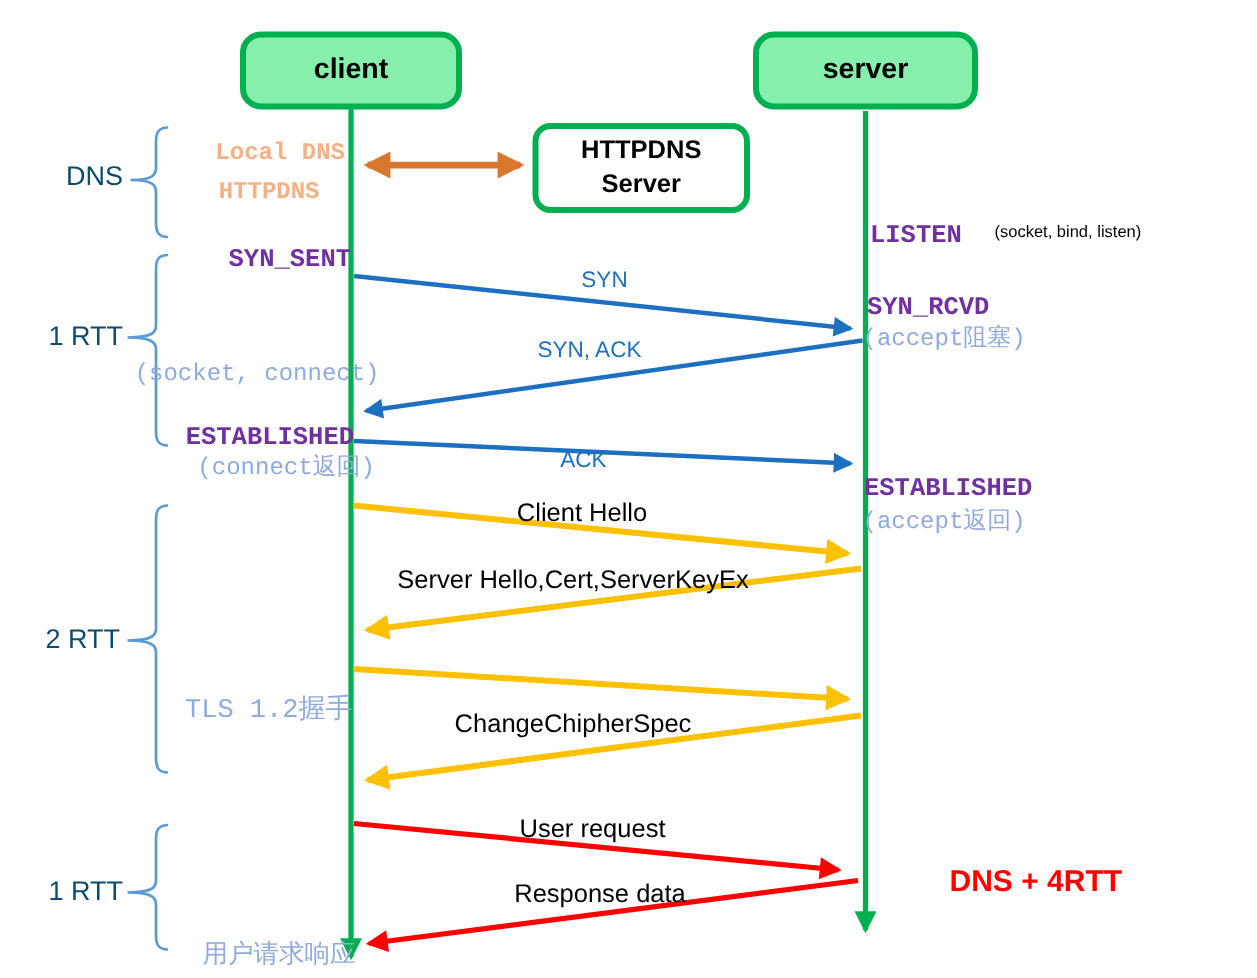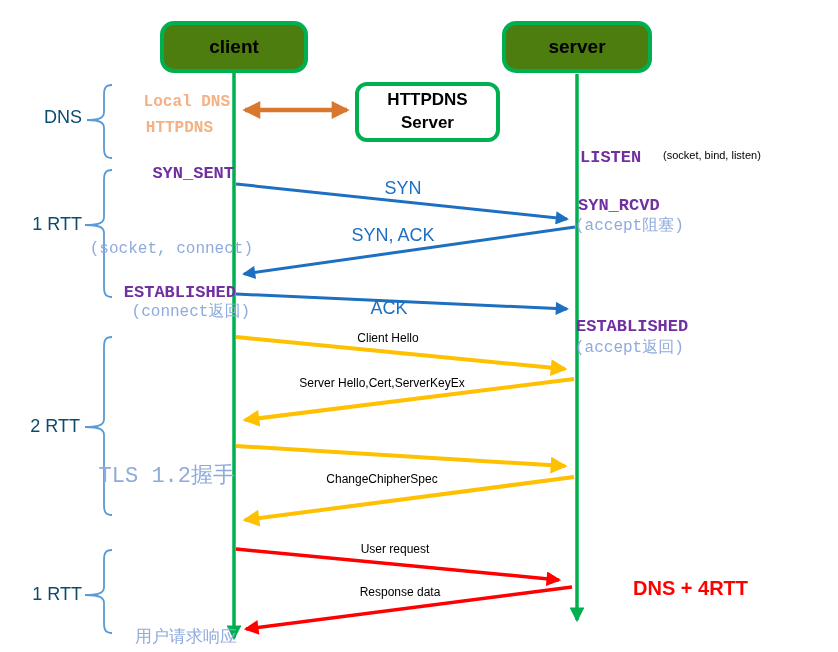--- a/index.html
+++ b/index.html
@@ -6,32 +6,32 @@
   #canvas{
     position:relative;width:838px;height:652px;background:#fff;overflow:hidden;
     font-family:"Liberation Sans","DejaVu Sans",sans-serif;
   }
   svg{position:absolute;left:0;top:0;}
   .lbl{position:absolute;white-space:nowrap;line-height:1.15;}
   .ctr{transform:translateX(-50%);}
   .mono{font-family:"Liberation Mono","DejaVu Sans Mono",monospace;}
 
   .actor-box{
-    position:absolute;border:4px solid #00B050;border-radius:14px;background:#4d7c0f;
+    position:absolute;border:4px solid #00B050;border-radius:14px;background:#86efac;
     display:flex;align-items:center;justify-content:center;
     font-weight:bold;font-size:19px;color:#000;box-sizing:border-box;z-index:3;
   }
   .httpdns-box{
     position:absolute;border:4px solid #00B050;border-radius:12px;background:#fff;
     display:flex;flex-direction:column;align-items:center;justify-content:center;
     font-weight:bold;font-size:17px;color:#000;box-sizing:border-box;z-index:3;line-height:1.35;
   }
   .rowlabel{font-size:18px;color:#0c4a6e;text-align:right;}
-  .msg{font-size:12px;color:#000;}
-  .msg-blue{font-size:18px;color:#1D6FC1;}
+  .msg{font-size:17px;color:#000;}
+  .msg-blue{font-size:15px;color:#1D6FC1;}
   .state-purple{font-size:17px;font-weight:bold;color:#7030A0;}
   .note{font-size:16px;color:#8FAADC;margin-top:45px;}
   .orange-text{font-size:16px;color:#F5B183;font-weight:bold;margin-left:12px;}
   .black-note{font-size:11px;color:#000;}
   .summary{font-size:20px;font-weight:bold;color:#FF0000;}
   .z2{z-index:2;}
 </style>
 </head>
 <body>
 
@@ -112,18 +112,18 @@
 
   <div class="lbl msg-blue ctr" style="left:403px;top:178px;">SYN</div>
   <div class="lbl msg-blue ctr" style="left:393px;top:225px;">SYN, ACK</div>
   <div class="lbl msg-blue ctr" style="left:389px;top:298px;">ACK</div>
   <div class="lbl msg ctr" style="left:388px;top:332px;">Client Hello</div>
   <div class="lbl msg ctr" style="left:382px;top:377px;">Server Hello,Cert,ServerKeyEx</div>
   <div class="lbl msg ctr" style="left:382px;top:473px;">ChangeChipherSpec</div>
   <div class="lbl msg ctr" style="left:395px;top:543px;">User request</div>
   <div class="lbl msg ctr" style="left:400px;top:586px;">Response data</div>
 
-  <div class="lbl mono note z2" style="right:603px;top:419px;font-size:22px;text-align:right;">TLS 1.2握手</div>
+  <div class="lbl mono note z2" style="right:603px;top:419px;font-size:18px;text-align:right;">TLS 1.2握手</div>
   <div class="lbl mono note z2" style="right:601px;top:583px;font-size:17px;">用户请求响应</div>
 
   <div class="lbl summary" style="left:633px;top:577px;">DNS + 4RTT</div>
 
 </div>
 
 </body></html>

